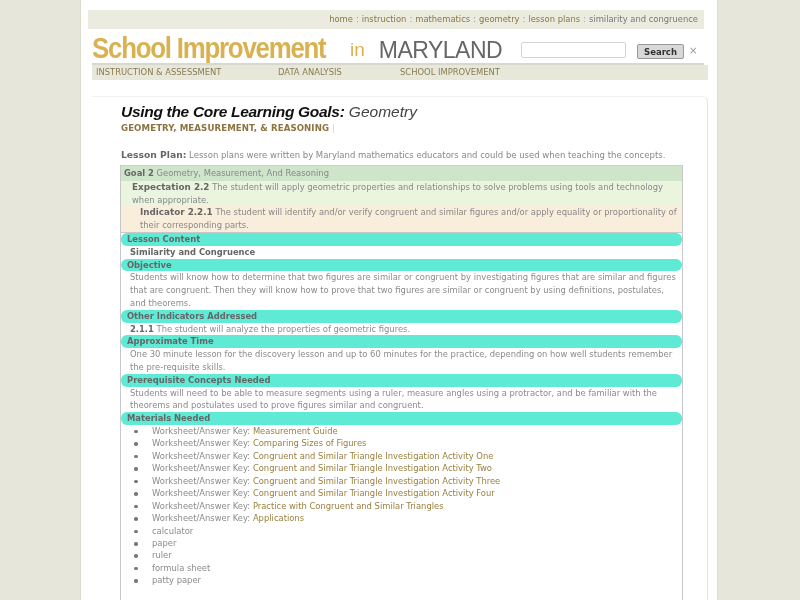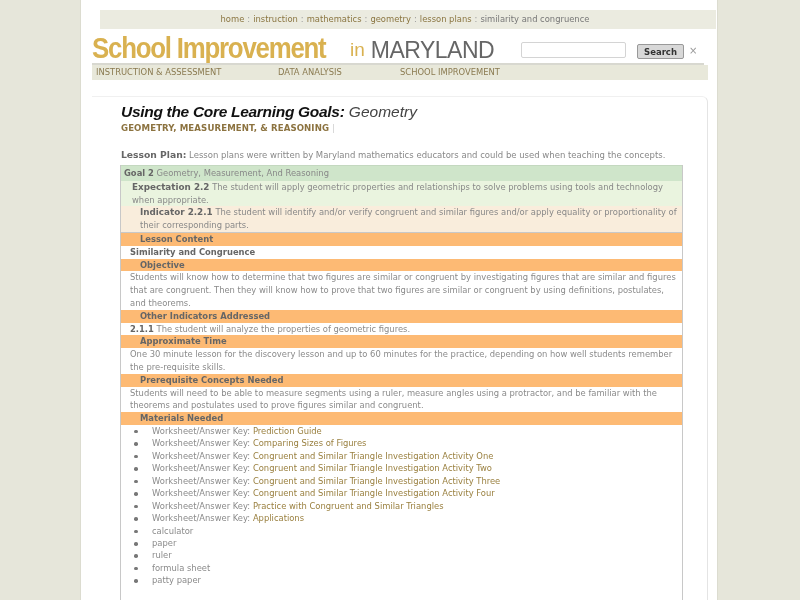--- a/index.html
+++ b/index.html
@@ -10,23 +10,23 @@
       color: #555;
       position: relative;
     }
     .page-col {
       position: absolute; left: 80px; top: 0; width: 638px; height: 600px;
       background: #fff;
       border-left: 1px solid #dcdcd0;
       border-right: 1px solid #dcdcd0;
     }
     .topbar {
-      position: absolute; left: 100px; top: 10px; width: 616px; height: 19px;
+      position: absolute; left: 88px; top: 10px; width: 616px; height: 19px;
       background: #ebebe0;
-      text-align: center; padding-right: 6px;
+      text-align: right; padding-right: 6px;
       font-size: 8.4px; line-height: 19px; color: #8a7a55;
     }
     .topbar a { color: #8a7540; text-decoration: none; }
     .topbar .sep { color: #999; margin: 0 3px; }
     .topbar .current { color: #777; }
     .brand {
       position: absolute; left: 92px; top: 30px; height: 34px;
       display: flex; align-items: flex-end; white-space: nowrap;
     }
     .brand .si {
@@ -34,21 +34,21 @@
       font-size: 30px; color: #d9b150; letter-spacing: -1.4px;
       transform: scaleX(0.86); transform-origin: left bottom;
       display: inline-block; width: 262px; line-height: 32px;
     }
     .brand .in {
       font-family: "Liberation Sans", sans-serif; font-size: 19px;
       color: #d9b150; margin-left: -4px; line-height: 28px;
     }
     .brand .md {
       font-family: "Liberation Sans", sans-serif; font-size: 23px;
-      color: #666; letter-spacing: -0.5px; line-height: 28px; margin-left: 6px;
+      color: #666; letter-spacing: -0.5px; line-height: 28px; margin-left: 14px;
     }
     .brand-rule {
       position: absolute; left: 92px; top: 63px; width: 612px; height: 2px; background: #d8d8d0;
     }
     .search-input {
       position: absolute; left: 521px; top: 42px; width: 105px; height: 16px;
       border: 1px solid #d4d4d4; background: #fff; border-radius: 2px;
     }
     .search-btn {
       position: absolute; left: 637px; top: 44px; width: 47px; height: 15px;
@@ -93,21 +93,21 @@
       position: absolute; left: 120px; top: 165px; width: 563px;
       border-left: 1px solid #c8c8c8; border-right: 1px solid #c8c8c8;
       font-size: 8.4px; line-height: 12.8px;
     }
     .goal { background: #cfe5ca; color: #888; border-top: 1px solid #c4d8c0; padding: 1px 3px; }
     .goal b { color: #666; }
     .expect { background: #eaf4df; color: #888; padding: 0 4px 0 11px; }
     .expect b { color: #666; font-size: 8.8px; }
     .indic { background: #f9eddc; color: #888; padding: 0 4px 0 19px; border-bottom: 1px solid #c8c8c8; }
     .indic b { color: #666; font-size: 8.8px; }
-    .hdr { background: #fdba74; color: #666; font-weight: bold; padding: 0 19px; }
+    .hdr { background: #5eead4; color: #666; font-weight: bold; padding: 0 6px; border-radius: 6px; }
     .body { background: #fff; color: #8a8a8a; padding: 0 6px 0 9px; }
     .body b { color: #666; }
     .body.strong { color: #666; font-weight: bold; }
     ul.mats { list-style: none; padding: 0 0 20px 0; background: #fff; }
     ul.mats li { position: relative; padding-left: 31px; color: #8a8a8a; line-height: 12.45px; }
     ul.mats li::before {
       content: ""; position: absolute; left: 13px; top: 5px; width: 3.5px; height: 3.5px;
       border-radius: 50%; background: #777;
     }
     ul.mats li a { color: #9a8040; text-decoration: none; }
@@ -179,21 +179,21 @@
   </div>
 
   <div class="hdr">Approximate Time</div>
   <div class="body">One 30 minute lesson for the discovery lesson and up to 60 minutes for the practice, depending on how well students remember the pre-requisite skills.</div>
 
   <div class="hdr">Prerequisite Concepts Needed</div>
   <div class="body">Students will need to be able to measure segments using a ruler, measure angles using a protractor, and be familiar with the theorems and postulates used to prove figures similar and congruent.</div>
 
   <div class="hdr">Materials Needed</div>
   <ul class="mats">
-    <li><span>Worksheet/Answer Key:</span> <a href="#">Prediction Guide</a></li>
+    <li><span>Worksheet/Answer Key:</span> <a href="#">Measurement Guide</a></li>
     <li><span>Worksheet/Answer Key:</span> <a href="#">Comparing Sizes of Figures</a></li>
     <li><span>Worksheet/Answer Key:</span> <a href="#">Congruent and Similar Triangle Investigation Activity One</a></li>
     <li><span>Worksheet/Answer Key:</span> <a href="#">Congruent and Similar Triangle Investigation Activity Two</a></li>
     <li><span>Worksheet/Answer Key:</span> <a href="#">Congruent and Similar Triangle Investigation Activity Three</a></li>
     <li><span>Worksheet/Answer Key:</span> <a href="#">Congruent and Similar Triangle Investigation Activity Four</a></li>
     <li><span>Worksheet/Answer Key:</span> <a href="#">Practice with Congruent and Similar Triangles</a></li>
     <li><span>Worksheet/Answer Key:</span> <a href="#">Applications</a></li>
     <li>calculator</li>
     <li>paper</li>
     <li>ruler</li>

